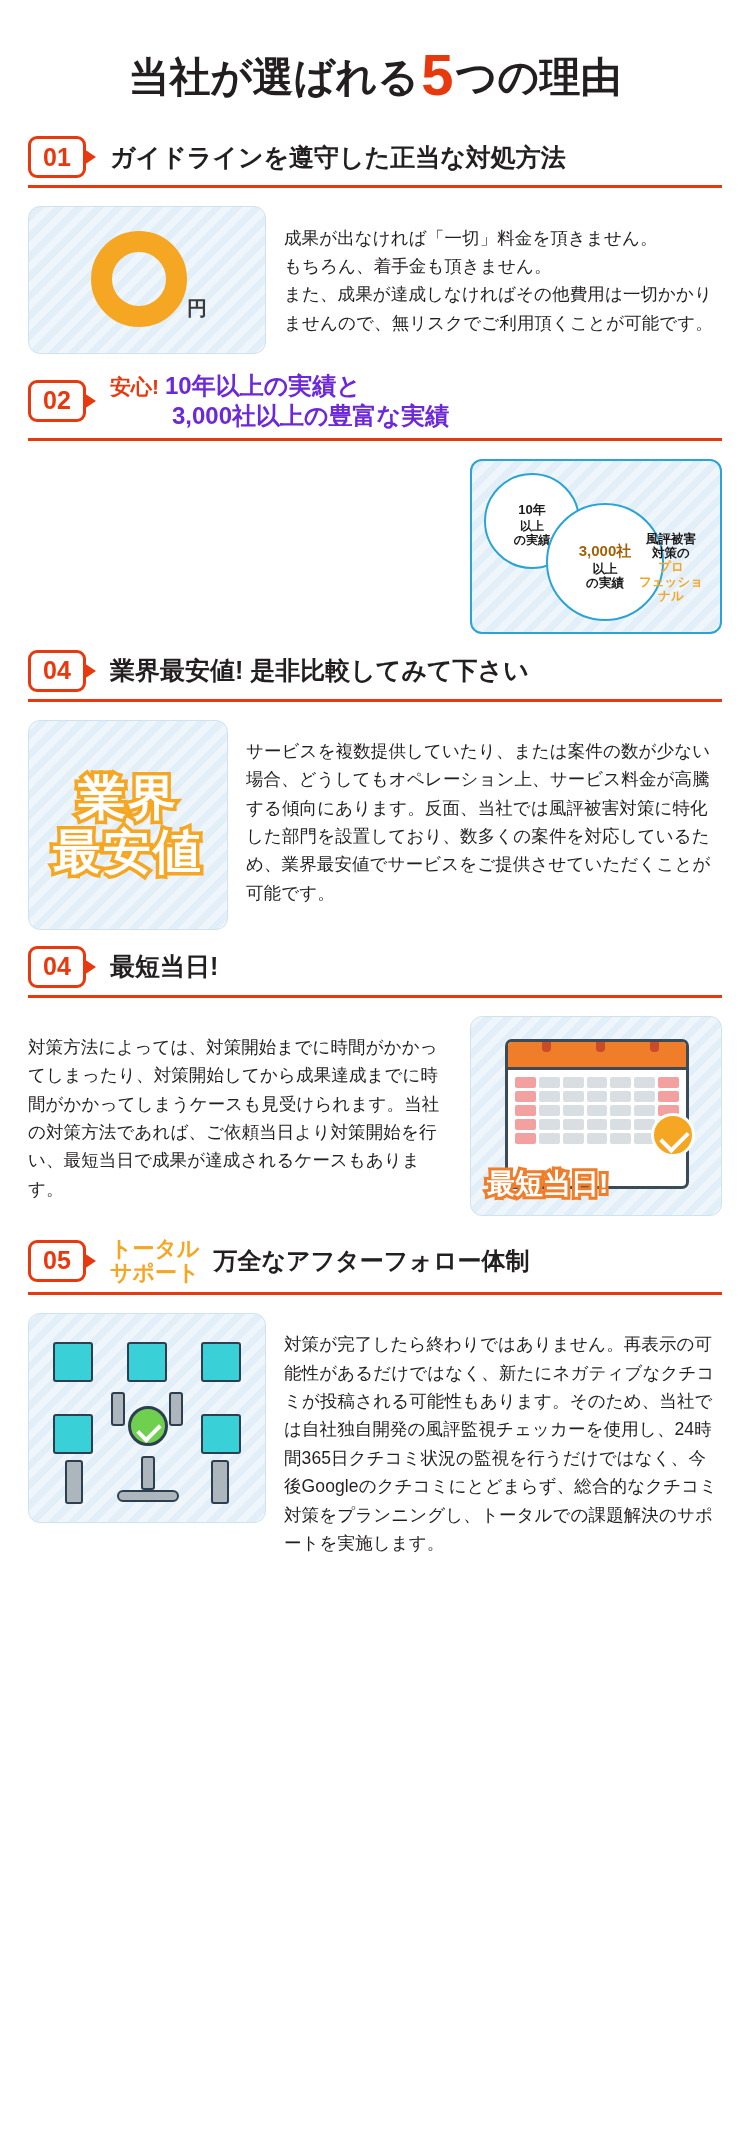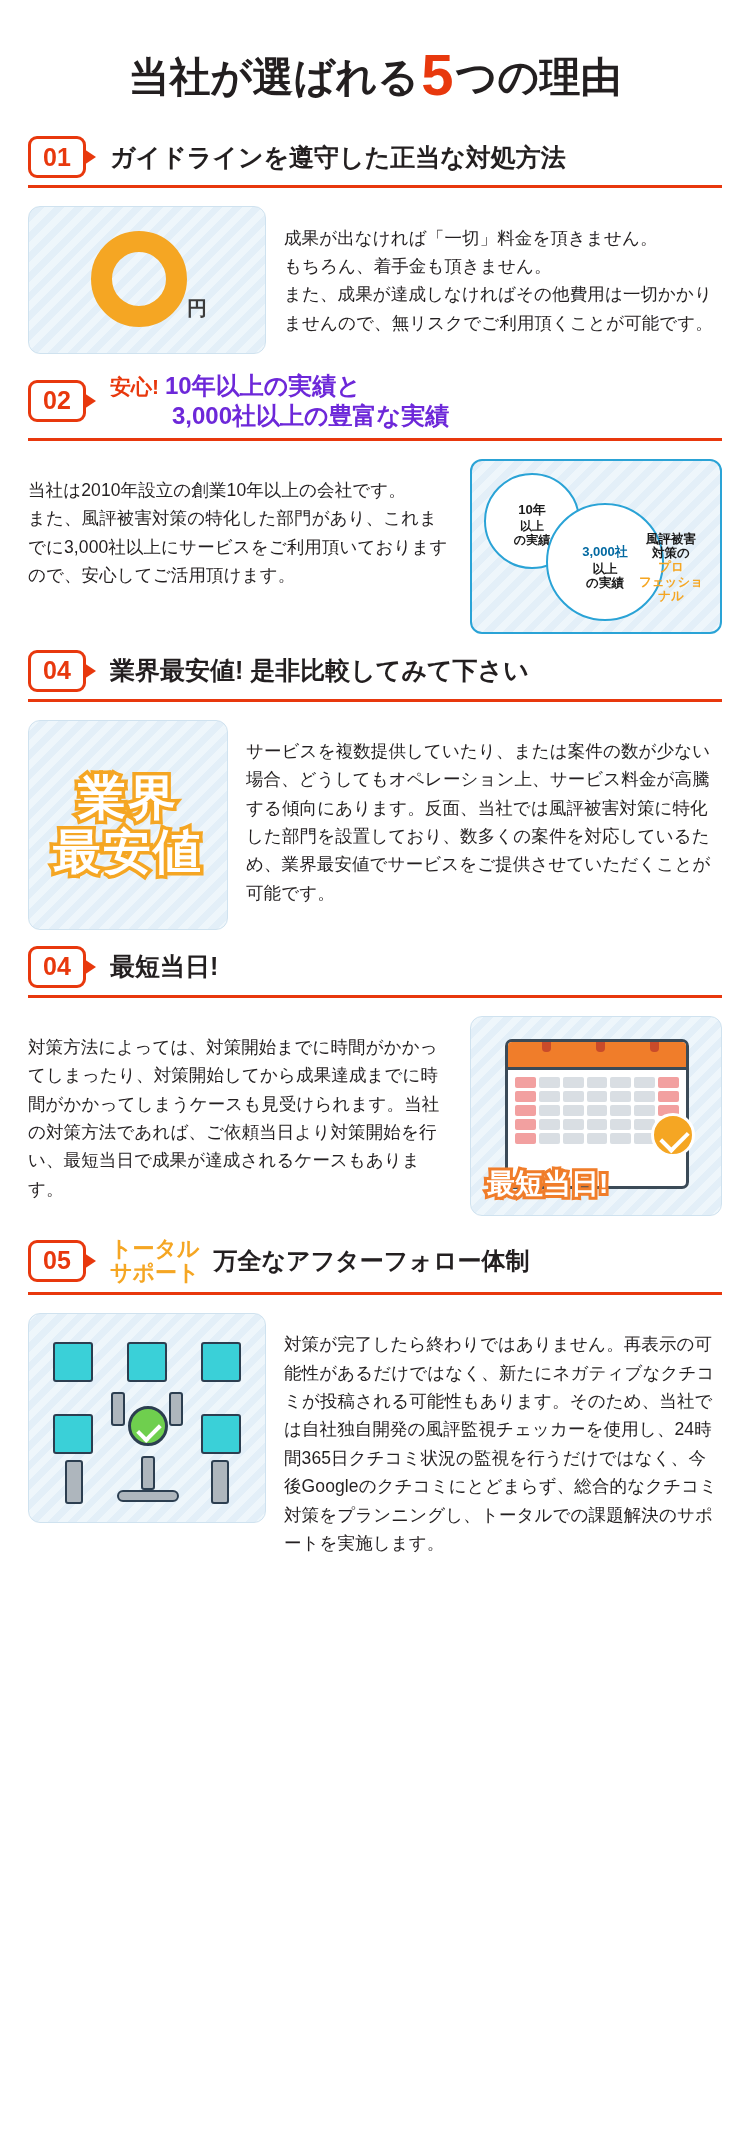--- a/index.html
+++ b/index.html
@@ -155,21 +155,21 @@
     text-align: center;
     line-height: 1.15;
     font-weight: bold;
     color: #1a1a1a;
   }
   .bub-a { left: 12px; top: 12px; width: 96px; height: 96px; font-size: 12px; }
   .bub-a .n { font-size: 23px; color: #e8380d; }
   .bub-a .n span { font-size: 13px; color: #1a1a1a; }
   .bub-b { left: 74px; top: 42px; width: 118px; height: 118px; font-size: 12.5px; z-index: 3; }
   .bub-b .n { font-size: 25px; color: #e8380d; }
-  .bub-b .n span { font-size: 13px; color: #0369a1; }
+  .bub-b .n span { font-size: 15px; color: #a16207; }
   .bub-c {
     left: 150px; top: 58px; width: 98px; height: 98px;
     font-size: 12.5px; border: none; background: transparent; z-index: 4;
   }
   .bub-c .hl { color: #f5a623; }
 
   
   .fig3 { width: 200px; height: 210px; }
   .fig3 .txt {
     position: absolute;
@@ -316,22 +316,20 @@
         <div>の実績</div>
       </div>
       <div class="bub bub-c">
         <div>風評被害</div>
         <div>対策の</div>
         <div class="hl">プロ</div>
         <div class="hl">フェッショ</div>
         <div class="hl">ナル</div>
       </div>
     </div>
-    <p class="para" style="white-space:pre-line">当社は2010年設立の創業10年以上の会社です。
-また、風評被害対策の特化した部門があり、これまでに3,000社以上にサービスをご利用頂いておりますので、安心してご活用頂けます。</p>
   </div>
 
   <div class="sec-head">
     <div class="num-badge">04</div>
     <div class="head-text accent">業界最安値! 是非比較してみて下さい</div>
   </div>
   <div class="head-rule"></div>
 
   <div class="block">
     <div class="figcard fig3">

